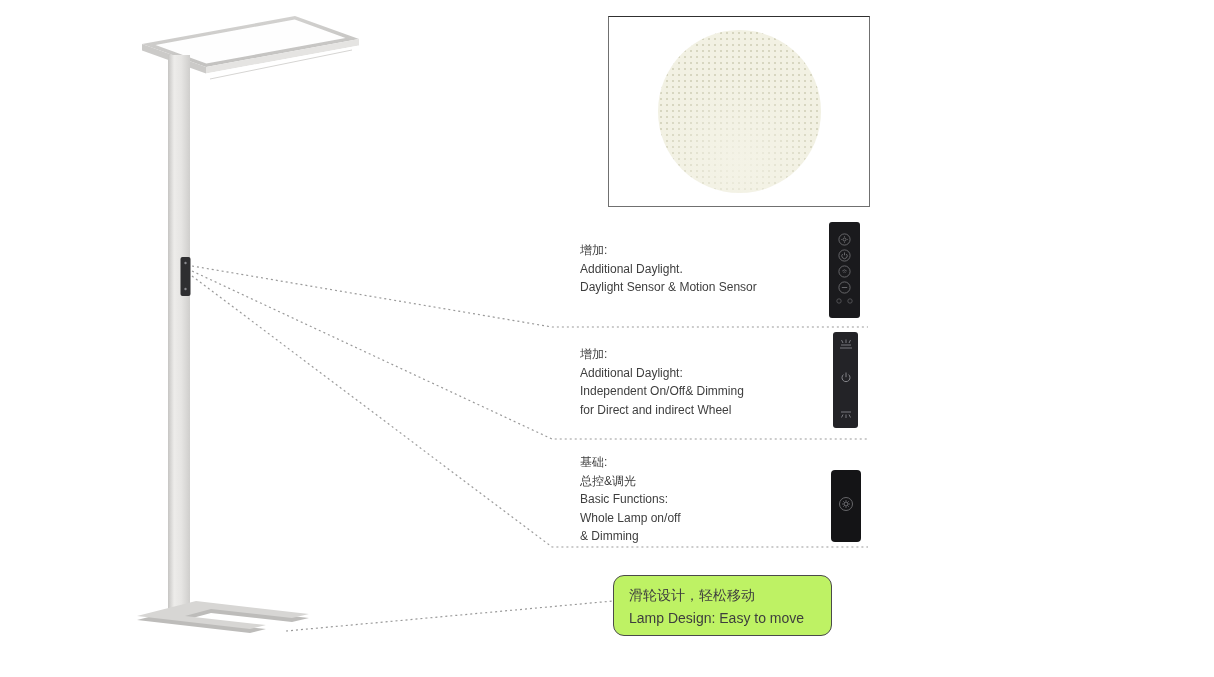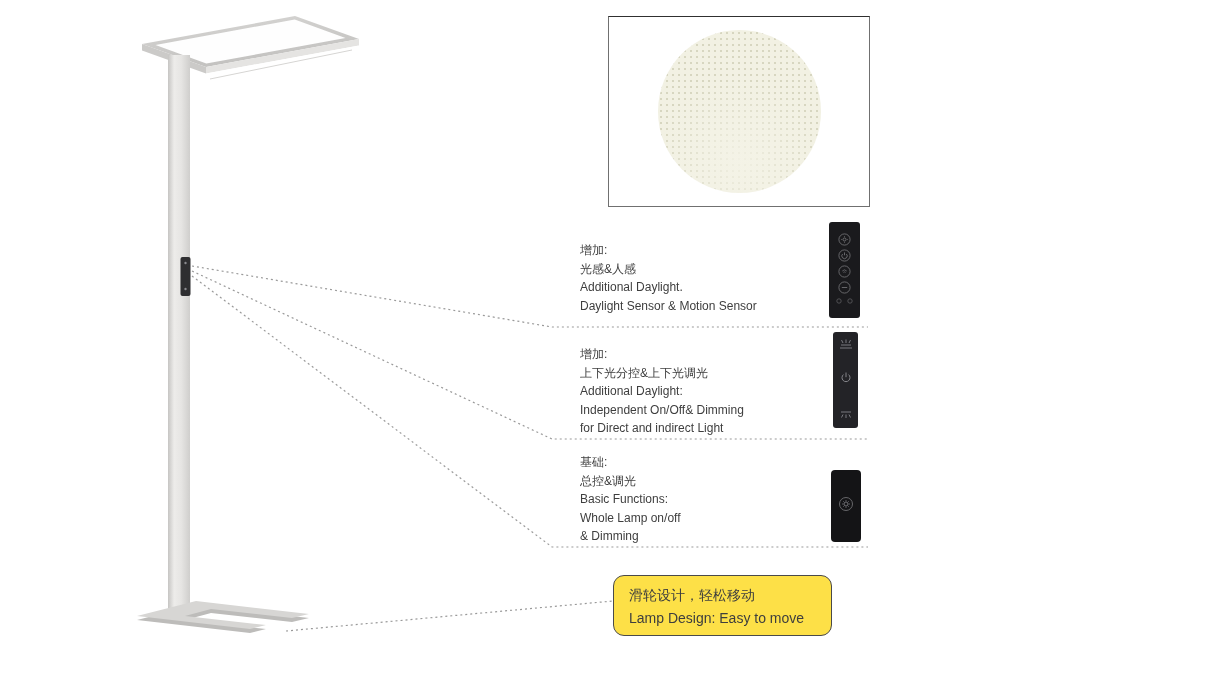--- a/index.html
+++ b/index.html
@@ -32,21 +32,21 @@
   .remote-1{left:829px;top:222px;width:31px;height:96px;background:#1a1a1d;padding-top:9px;box-sizing:border-box;}
   .remote-2{left:833px;top:332px;width:25px;height:96px;background:#232327;}
   .remote-3{left:831px;top:470px;width:30px;height:72px;background:#141416;border-radius:4px;}
   .remote-1 svg{display:block;margin:1.5px 0;}
   .remote-2 svg{display:block;position:absolute;left:50%;transform:translateX(-50%);}
   .remote-3 svg{display:block;position:absolute;left:50%;transform:translateX(-50%);}
 
   
   .wheel-box{
     position:absolute;left:613px;top:575px;width:219px;height:61px;
-    border:1.5px solid #4a4a4a;border-radius:11px;background:#fde047;
+    border:1.5px solid #4a4a4a;border-radius:11px;background:#bef264;
     box-sizing:border-box;padding:8px 6px 0 15px;font-size:14px;line-height:23px;white-space:nowrap;
   }
 </style>
 </head>
 <body>
 
 <div id="stage">
 
   <svg id="lamp-svg" viewBox="0 0 1214 677" xmlns="http://www.w3.org/2000/svg">
     <defs>
@@ -91,21 +91,20 @@
       <circle cx="185.5" cy="289" r="1.2" fill="#8a8a8e"></circle>
     </g>
   </svg>
 
   <div class="texture-box">
     <div class="texture-circle"></div>
   </div>
 
   <div class="ann" style="top:241px">
     <div>增加:</div>
-    <div>光感&amp;人感</div>
     <div>Additional Daylight.</div>
     <div>Daylight Sensor &amp; Motion Sensor</div>
   </div>
 
   <div class="remote remote-1">
     <svg width="13" height="13" viewBox="0 0 13 13">
       <circle cx="6.5" cy="6.5" r="5.6" fill="none" stroke="#6e6e72" stroke-width="0.9"></circle>
       <circle cx="6.5" cy="6.5" r="1.5" fill="none" stroke="#7a7a7e" stroke-width="0.8"></circle>
       <g stroke="#7a7a7e" stroke-width="0.7">
         <line x1="6.5" y1="3.2" x2="6.5" y2="4.2"></line>
@@ -128,24 +127,23 @@
       <line x1="3.8" y1="6.5" x2="9.2" y2="6.5" stroke="#7a7a7e" stroke-width="0.8"></line>
     </svg>
     <svg width="22" height="8" viewBox="0 0 22 8">
       <circle cx="5" cy="4" r="2.2" fill="none" stroke="#5c5c60" stroke-width="0.8"></circle>
       <circle cx="16" cy="4" r="2.2" fill="none" stroke="#5c5c60" stroke-width="0.8"></circle>
     </svg>
   </div>
 
   <div class="ann" style="top:345px">
     <div>增加:</div>
-    <div>上下光分控&amp;上下光调光</div>
     <div>Additional Daylight:</div>
     <div>Independent On/Off&amp; Dimming</div>
-    <div>for Direct and indirect Light</div>
+    <div>for Direct and indirect Wheel</div>
   </div>
 
   <div class="remote remote-2">
     <svg style="top:6px" width="15" height="12" viewBox="0 0 15 12">
       <g stroke="#85858a" stroke-width="0.9" fill="none">
         <line x1="4.5" y1="5" x2="3" y2="2"></line>
           <line x1="7.5" y1="5" x2="7.5" y2="1.5"></line>
           <line x1="10.5" y1="5" x2="12" y2="2"></line>
         <line x1="2.5" y1="7" x2="12.5" y2="7"></line>
         <line x1="1.5" y1="10" x2="13.5" y2="10"></line>

